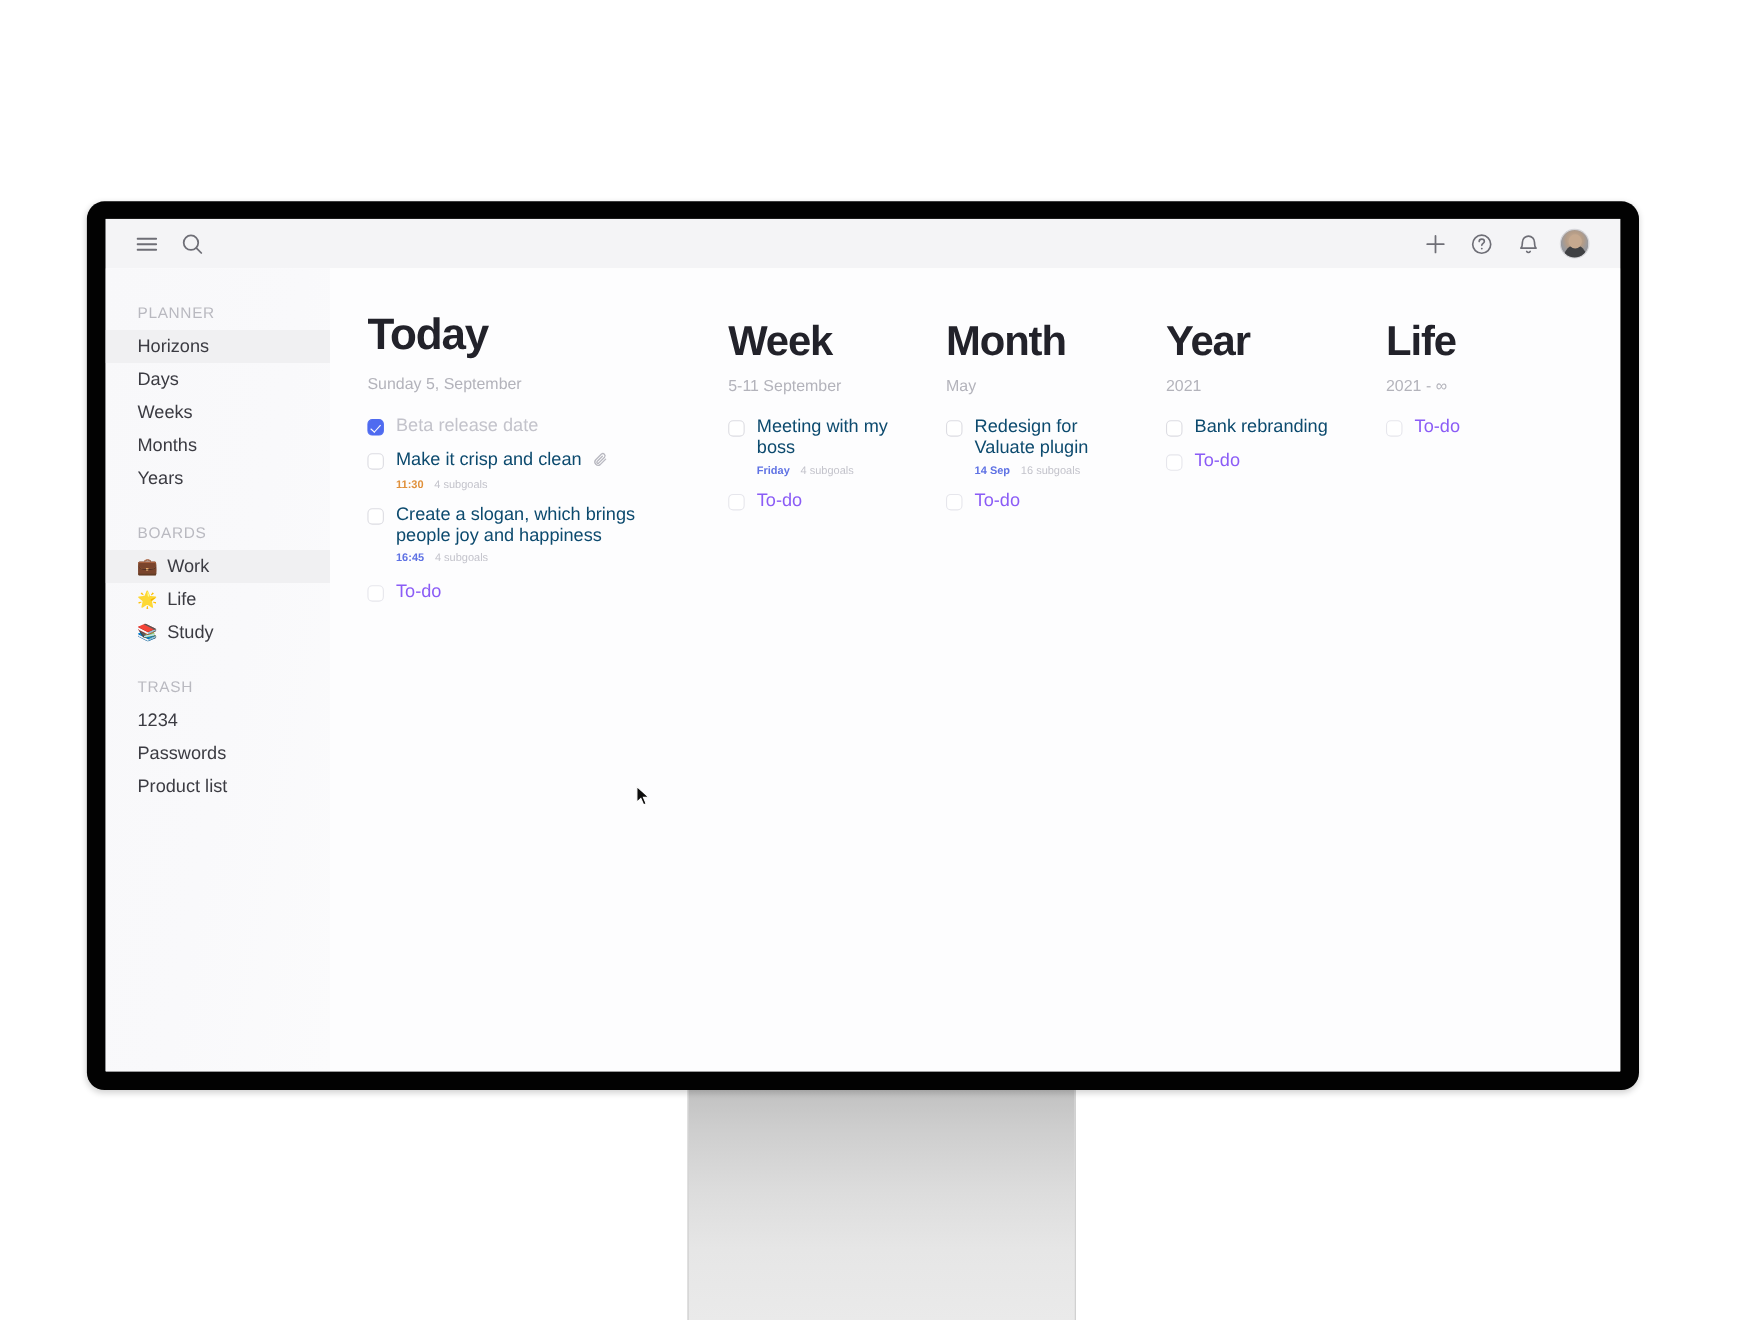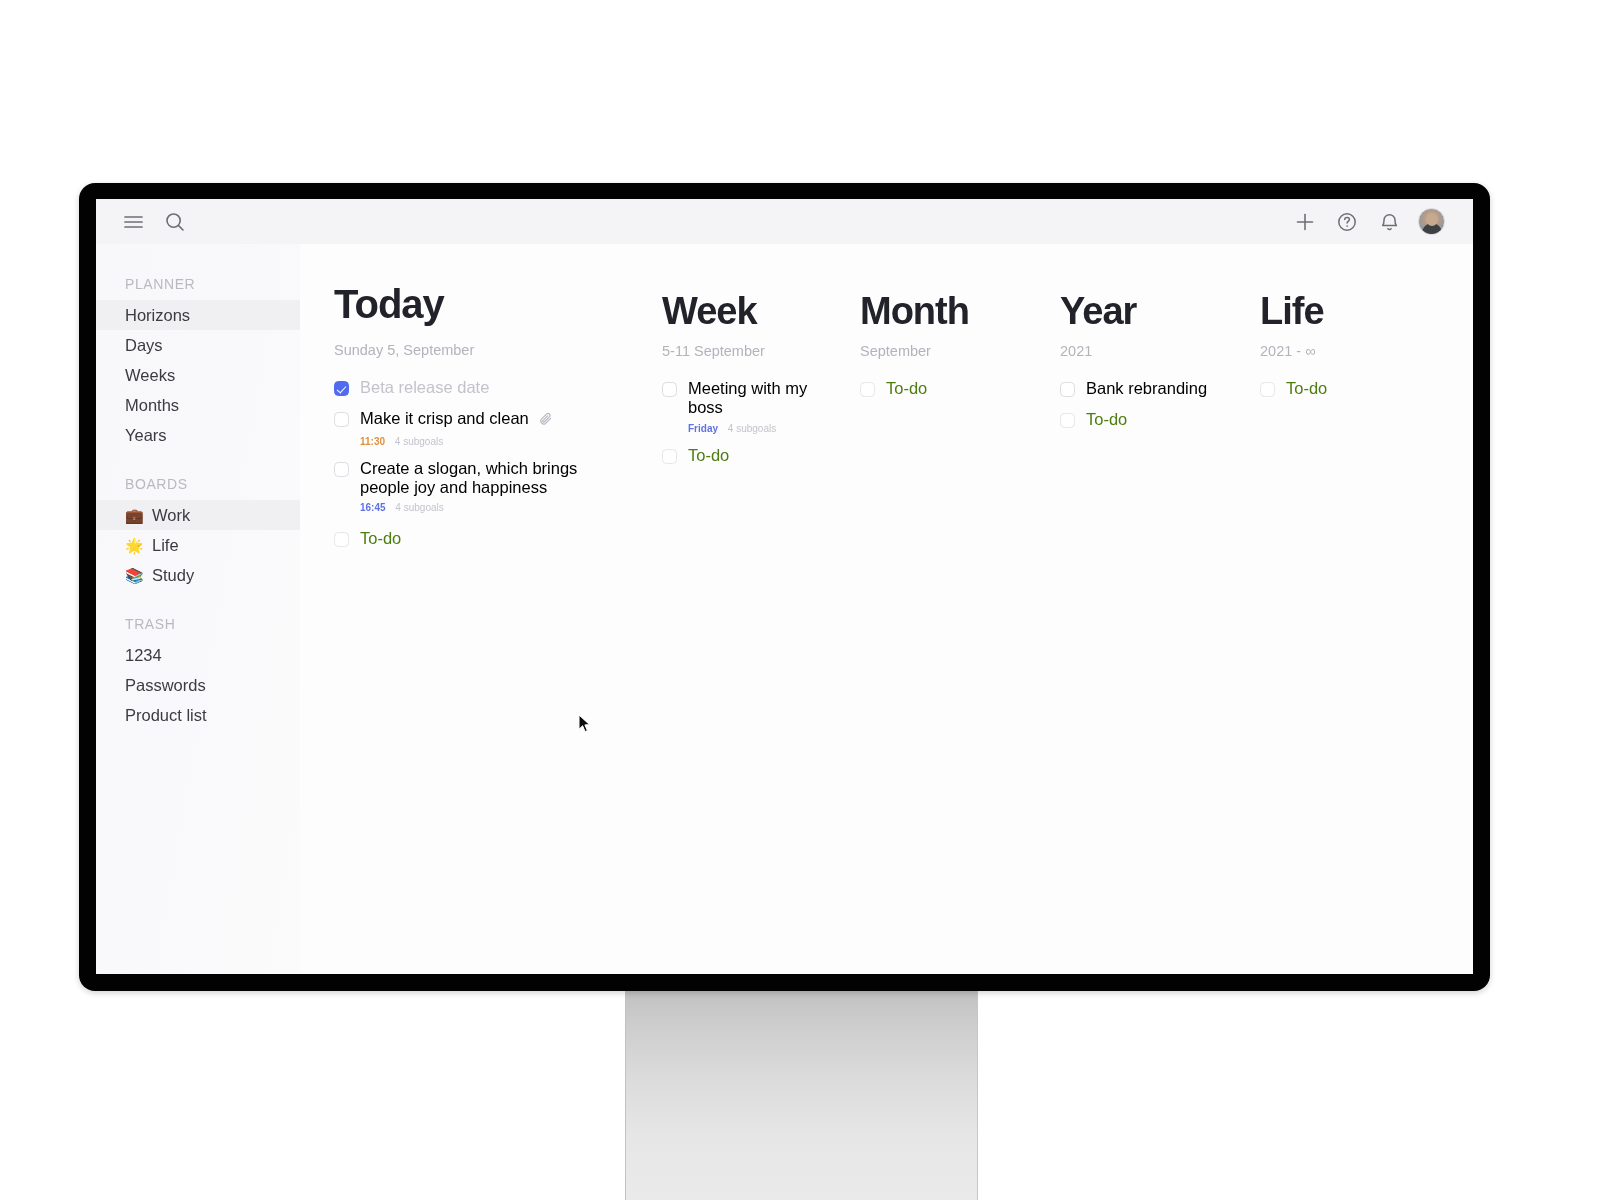--- a/index.html
+++ b/index.html
@@ -191,25 +191,25 @@
     left: 4px; top: 1.5px;
     width: 4px; height: 8px;
     border: solid #fff;
     border-width: 0 1.8px 1.8px 0;
     transform: rotate(42deg);
   }
   .cbox.ghost { border-color: #e6e6ec; }
   .task-body { margin-left: 11px; }
   .task-title {
     font-size: 16.5px;
-    color: #000000;
+    color: #0c4a6e;
     line-height: 1.17;
   }
   .task-title.done { color: #c3c3cb; }
-  .task-title.placeholder { color: #4d7c0f; }
+  .task-title.placeholder { color: #8b5cf6; }
   .task-meta { margin-top: 5px; font-size: 10px; }
   .meta-time { font-weight: 600; }
   .meta-time.orange { color: #e0913c; }
   .meta-time.blue { color: #5f72e4; }
   .meta-sub { color: #c3c3cb; margin-left: 7px; }
   .clip-icon { display: inline-block; vertical-align: -2px; margin-left: 6px; color: #b8b8c0; }
 
   
   #cursor {
     position: absolute;
@@ -383,22 +383,32 @@
         <div class="task">
           <div class="cbox ghost"></div>
           <div class="task-body">
             <div class="task-title placeholder">To-do</div>
           </div>
         </div>
       </div>
 
       <div class="col col-month">
         <div class="col-title">Month</div>
-        <div class="col-sub">September</div>
-
+        <div class="col-sub">May</div>
+
+        <div class="task">
+          <div class="cbox"></div>
+          <div class="task-body">
+            <div class="task-title">Redesign for Valuate plugin</div>
+            <div class="task-meta">
+              <span class="meta-time blue">14 Sep</span>
+              <span class="meta-sub">16 subgoals</span>
+            </div>
+          </div>
+        </div>
 
         <div class="task">
           <div class="cbox ghost"></div>
           <div class="task-body">
             <div class="task-title placeholder">To-do</div>
           </div>
         </div>
       </div>
 
       <div class="col col-year">

